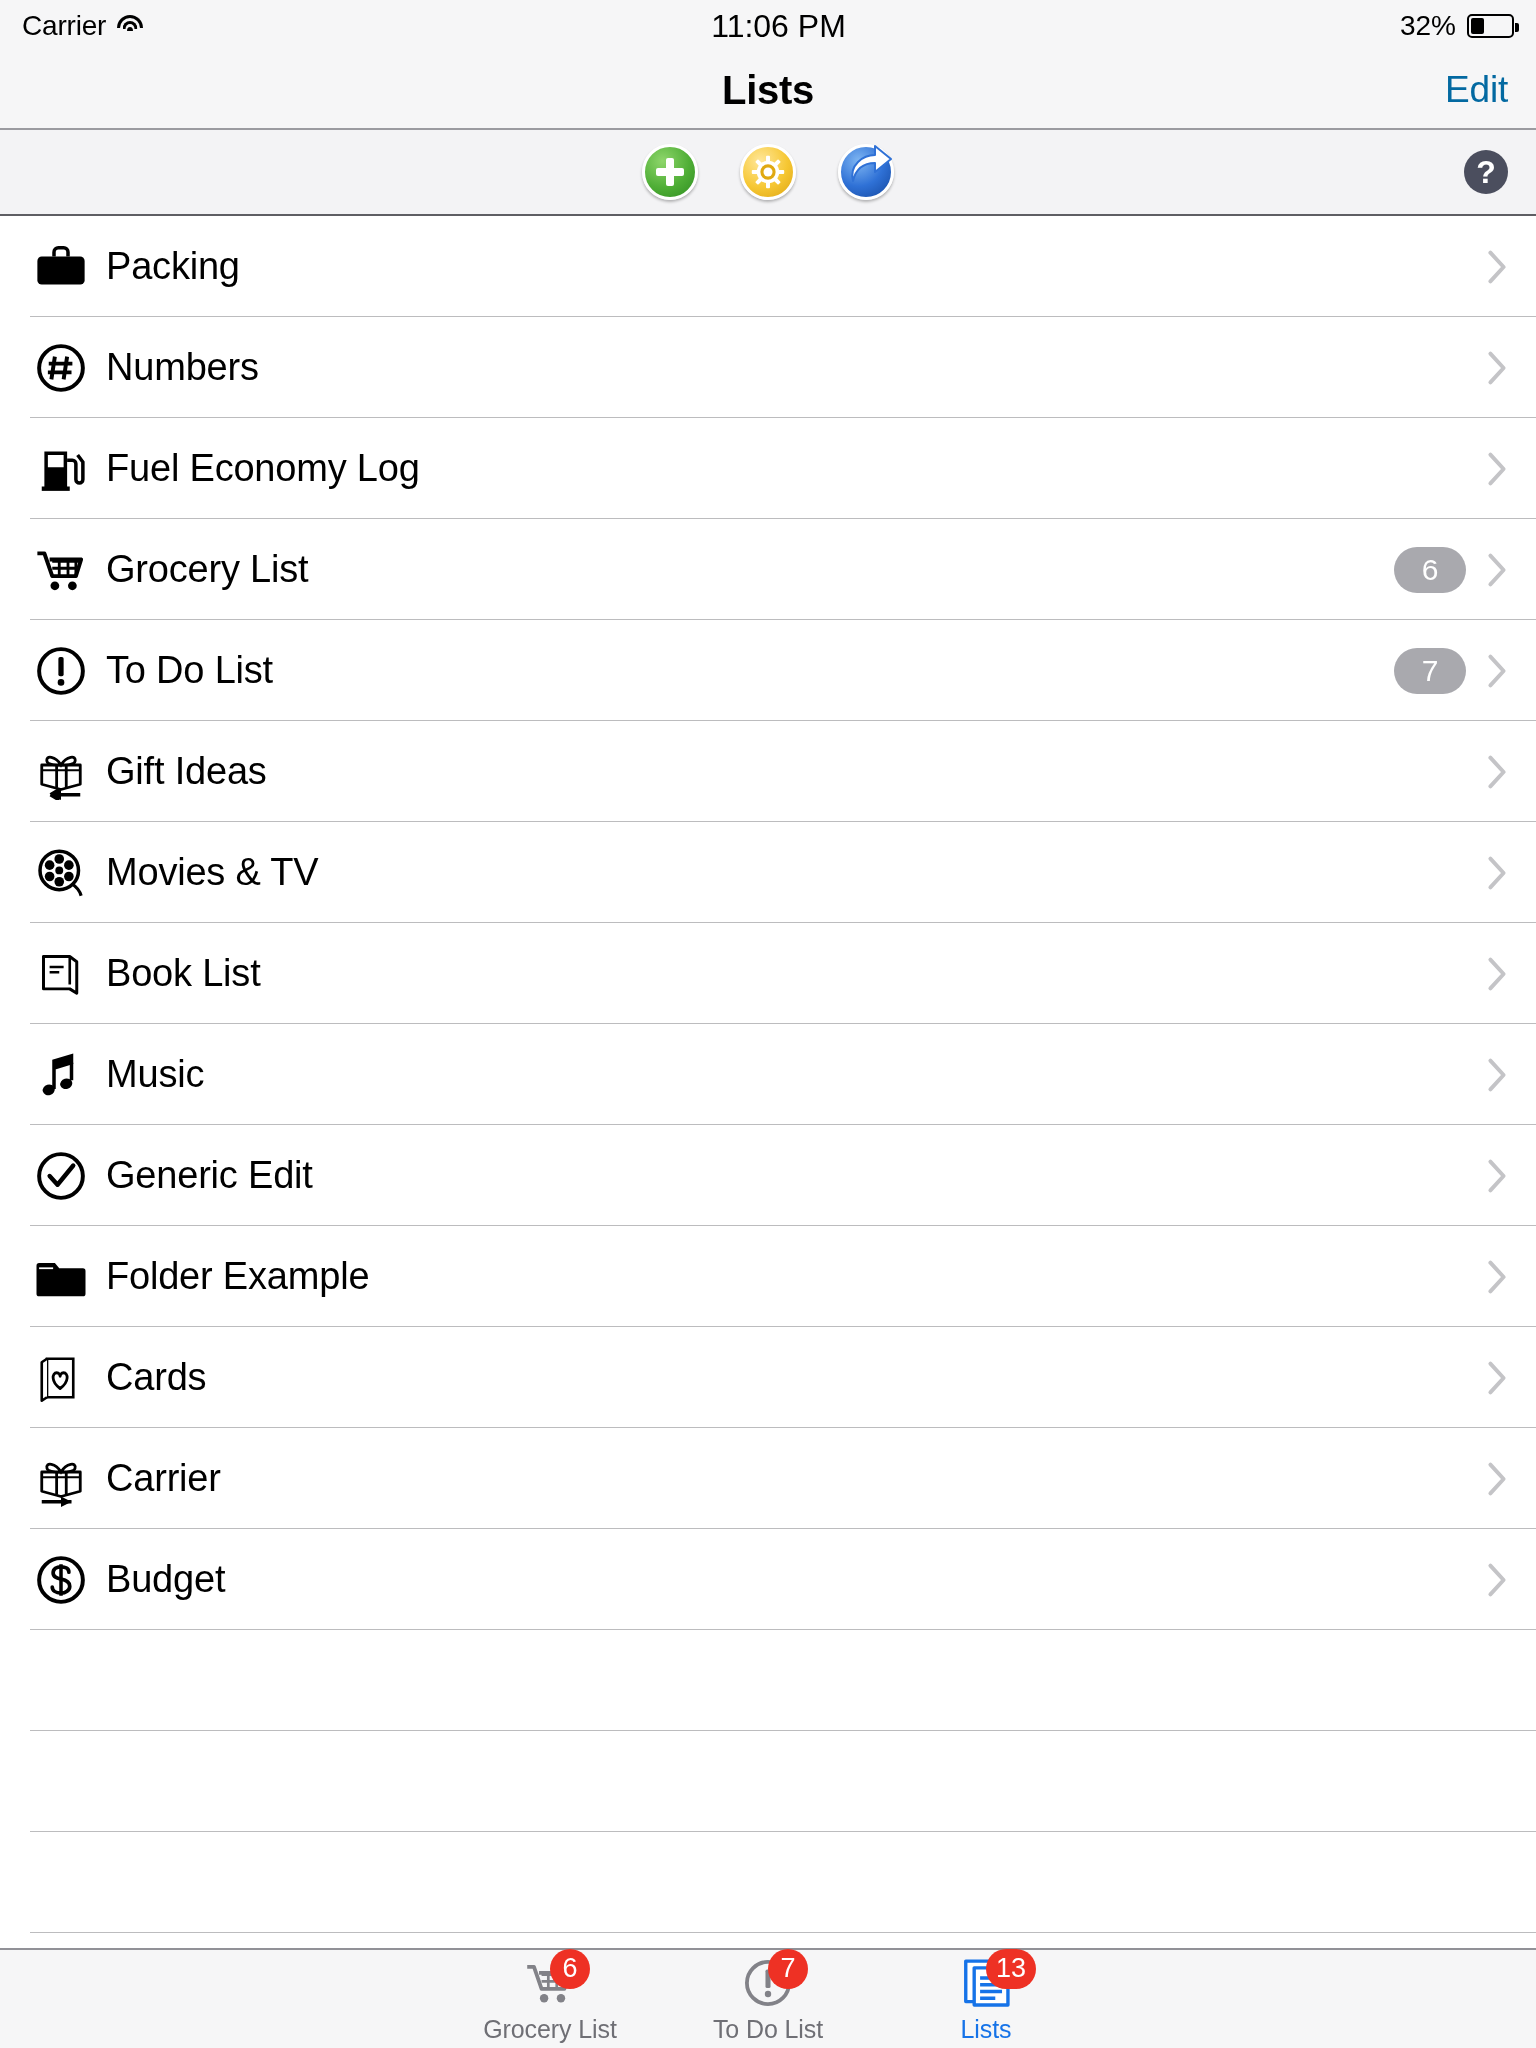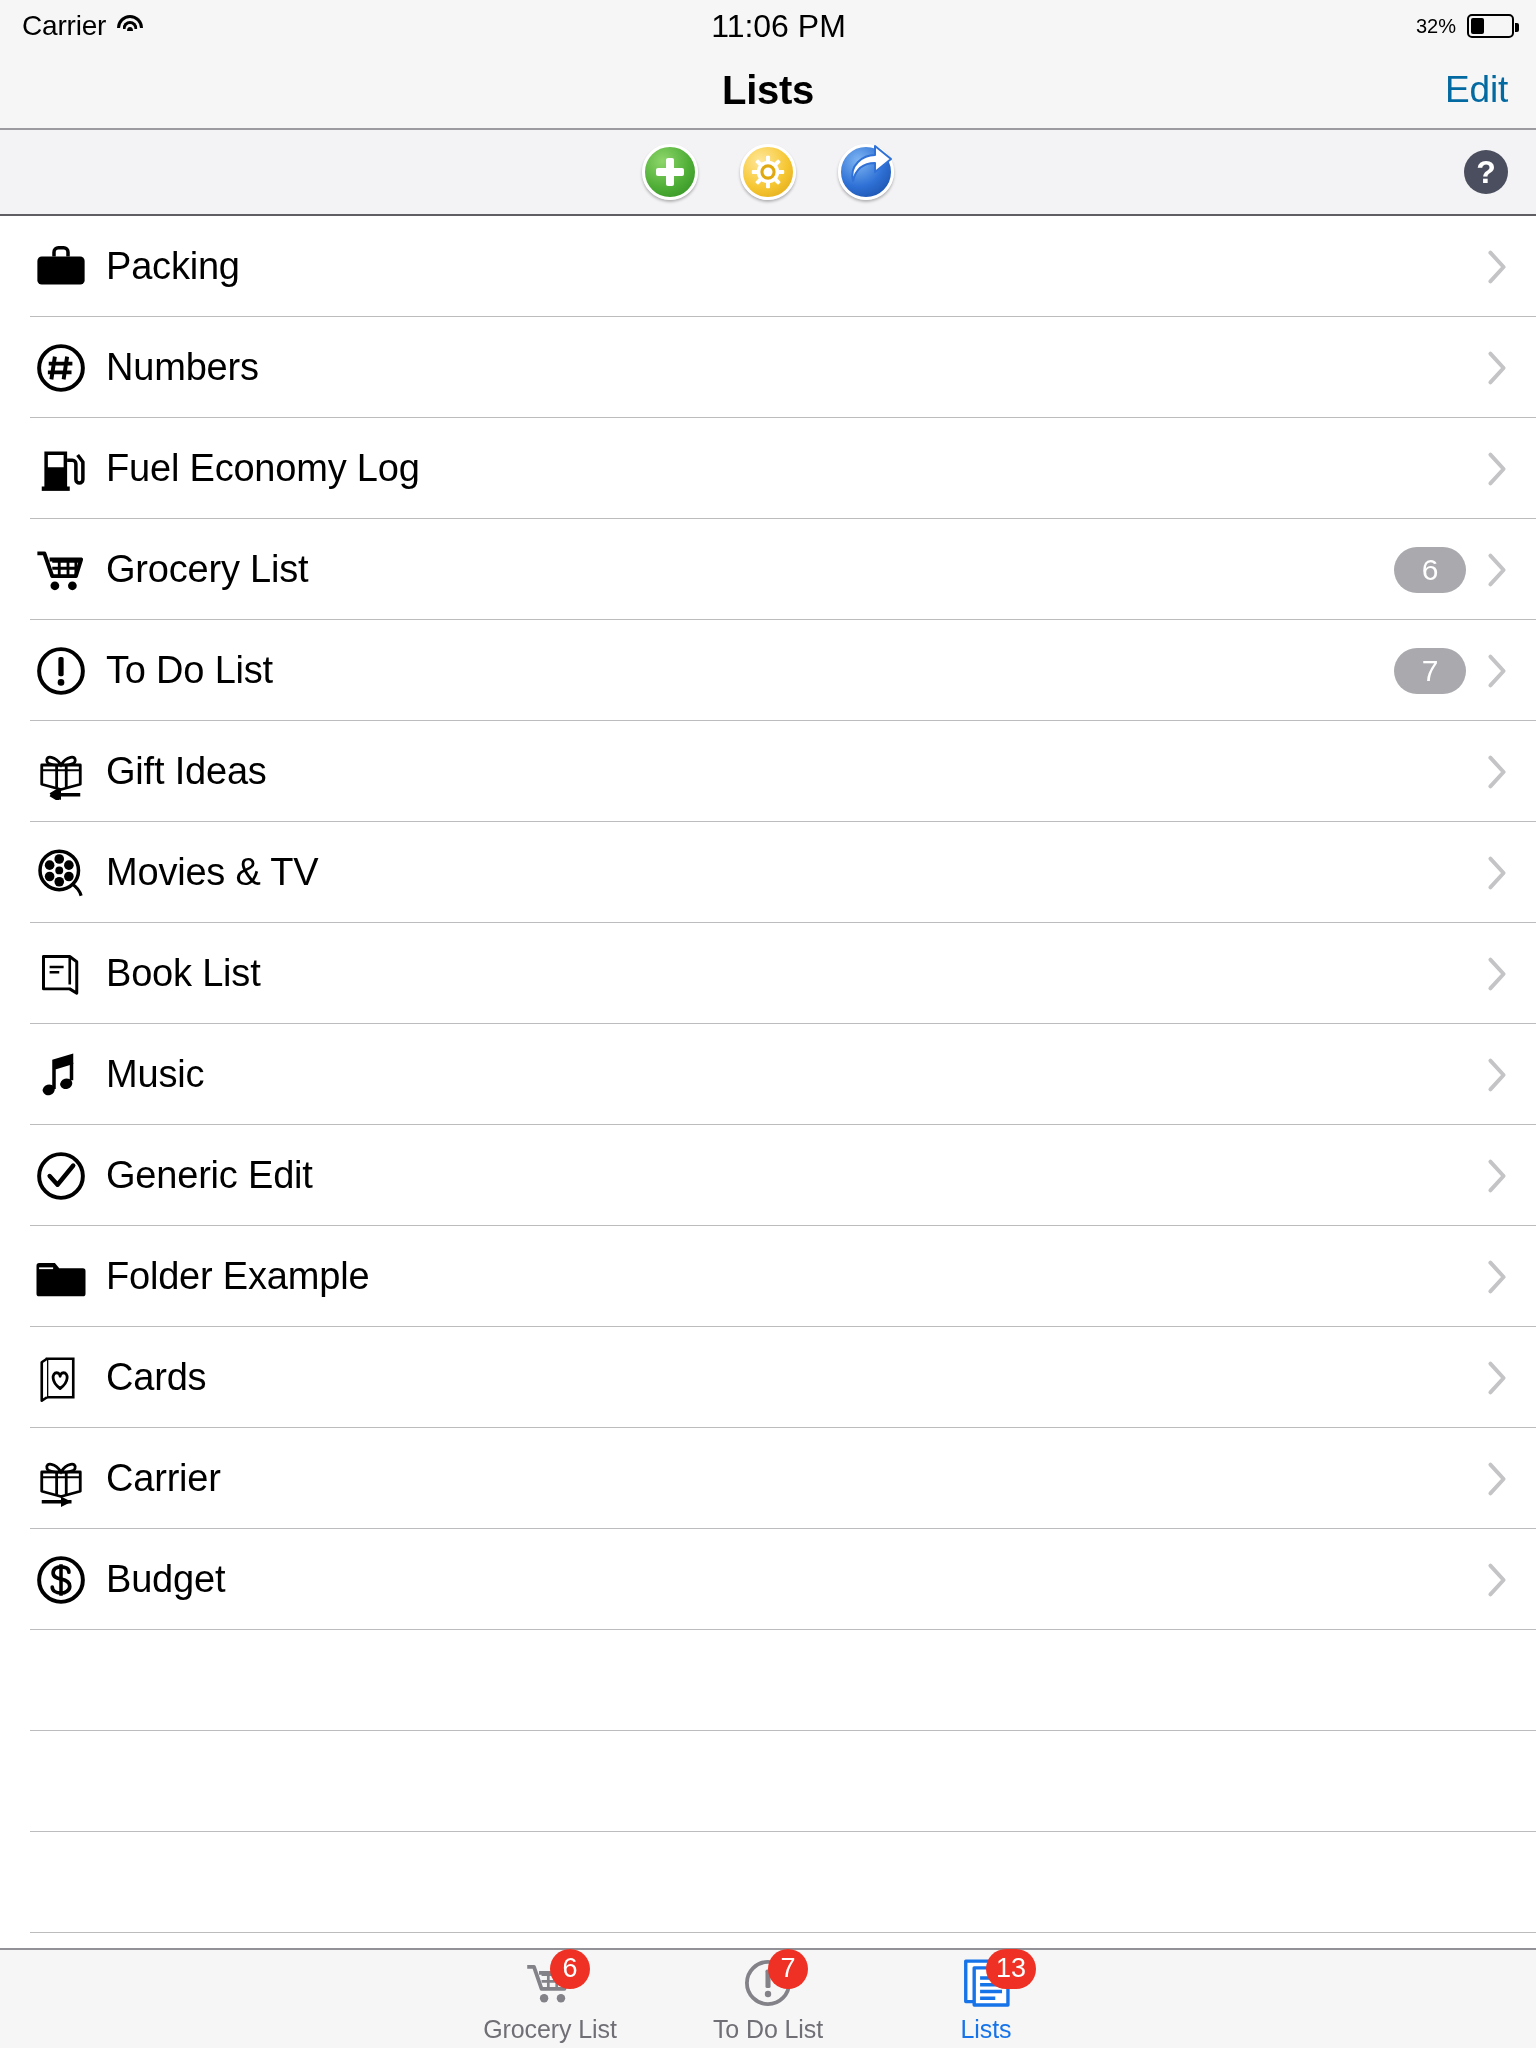--- a/index.html
+++ b/index.html
@@ -22,21 +22,21 @@
   }
   .sb-left { display: flex; align-items: center; gap: 10px; }
   .sb-carrier { font-size: 28px; letter-spacing: -0.2px; }
   .wifi-icon { display: inline-block; width: 28px; height: 22px; position: relative; }
   .wifi-icon i { position: absolute; left: 50%; border: 3.5px solid #000; border-bottom: none;
                  border-radius: 50% 50% 0 0 / 100% 100% 0 0; transform: translateX(-50%); }
   .wifi-icon i.a { width: 26px; height: 13px; top: 0px; }
   .wifi-icon i.b { width: 15px; height: 8px; top: 6px; }
   .wifi-icon i.c { width: 6px; height: 4px; top: 12px; border-width: 3px; }
   .sb-center { position: absolute; left: 0; right: 0; text-align: center; font-size: 32px; font-weight: 400; padding-left: 21px; }
-  .sb-right { margin-left: auto; display: flex; align-items: center; gap: 11px; font-size: 20px; }
+  .sb-right { margin-left: auto; display: flex; align-items: center; gap: 11px; font-size: 28px; }
   .battery { position: relative; width: 47px; height: 24px; border: 2.5px solid #000; border-radius: 5px; }
   .battery::after { content:""; position:absolute; right:-7px; top:7px; width:4px; height:9px; background:#000; border-radius:0 2px 2px 0; }
   .battery .fill { position:absolute; left:2px; top:2px; bottom:2px; background:#000; border-radius:2px; }
 
   
   .navbar {
     height: 76px; flex: 0 0 76px;
     background: #f6f6f7;
     display: flex; align-items: center;
     position: relative; padding: 0 28px;

